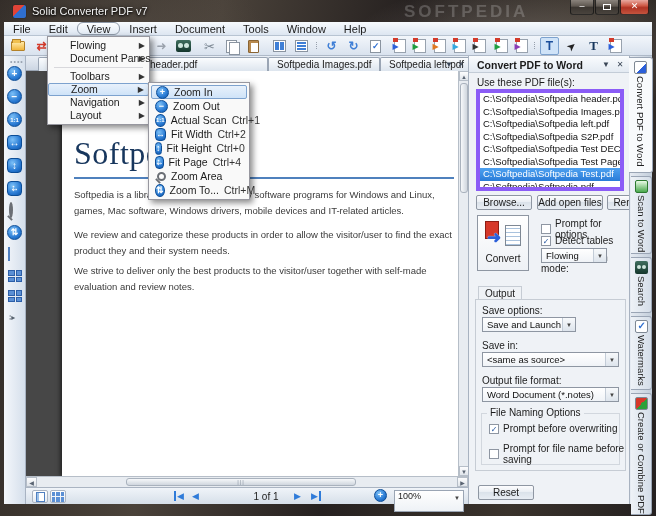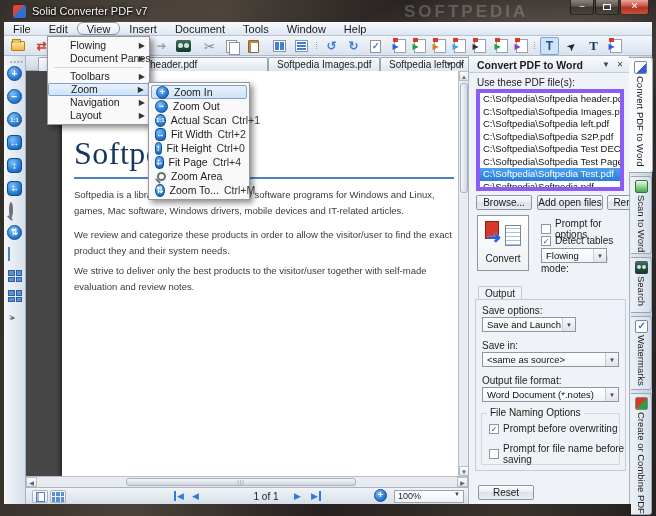--- a/index.html
+++ b/index.html
@@ -104,21 +104,21 @@
   .hscroll{left:26px;top:476px;width:442px;height:11px;background:#e8ecf1;border-top:1px solid #b6bec8;}
   .hscroll .arr{position:absolute;top:0;width:11px;height:10px;font-size:6px;text-align:center;line-height:10px;color:#5a6472;background:linear-gradient(#fdfdfe,#dfe4ea);border:1px solid #b6bec8;}
   .hscroll .thumb{position:absolute;left:100px;top:1px;width:230px;height:8px;background:linear-gradient(#f6f8fa,#cfd6de);border:1px solid #a9b2bd;border-radius:3px;text-align:center;line-height:7px;font-size:6px;color:#8a93a0;letter-spacing:1px;}
   
   .statusbar{left:26px;top:487px;width:442px;height:17px;background:linear-gradient(#f0f4f9,#d6dfe9);border-top:1px solid #aab4c2;}
   .sbtn{position:absolute;top:2px;width:16px;height:13px;display:flex;align-items:center;justify-content:center;border:1px solid #aab4c2;border-radius:2px;background:linear-gradient(#fff,#e4eaf1);}
   .navb{position:absolute;top:2px;font-size:9px;color:#2f7bd9;line-height:13px;}
   .navb .bar{border-left:2px solid #2f7bd9;padding-left:1px;}
   .navb .bar2{border-right:2px solid #2f7bd9;padding-right:1px;}
   .pagenav{position:absolute;top:3px;left:205px;width:70px;text-align:center;font-size:10px;color:#222;}
-  .zcombo{position:absolute;left:368px;top:2px;width:70px;height:13px;border:1px solid #9aa5b4;background:linear-gradient(#fff,#eef2f6);font-size:9px;display:flex;align-items:flex-start;padding:0 3px;}
+  .zcombo{position:absolute;left:368px;top:2px;width:70px;height:13px;border:1px solid #9aa5b4;background:linear-gradient(#fff,#eef2f6);font-size:9px;display:flex;align-items:flex-end;padding:10px 3px;}
   .zcombo .dd{margin-left:auto;font-size:6px;color:#444;}
   .thumbgrid{width:12px;height:10px;display:grid;grid-template-columns:1fr 1fr 1fr;gap:1px;}
   .thumbgrid i{background:#5b8fd4;}
   
   .panel{left:468px;top:56px;width:161px;height:448px;background:#eff2f6;border-left:1px solid #a8b2c0;overflow:hidden;font-size:10px;}
   .phead{position:absolute;left:0;top:0;width:161px;height:17px;background:linear-gradient(#fafcfe,#e3eaf2);border-bottom:1px solid #c3ccd7;}
   .phead .t{position:absolute;left:8px;top:3px;font-weight:bold;font-size:10.5px;color:#1b1b1b;}
   .phbtn{position:absolute;top:3px;width:12px;height:11px;text-align:center;line-height:11px;font-size:8px;color:#3a4656;}
   .plabel{position:absolute;left:8px;color:#1b1b1b;}
   .listbox{position:absolute;left:7px;top:33px;width:148px;height:102px;background:#fff;border:4px solid #8b5cf6;overflow:hidden;}

